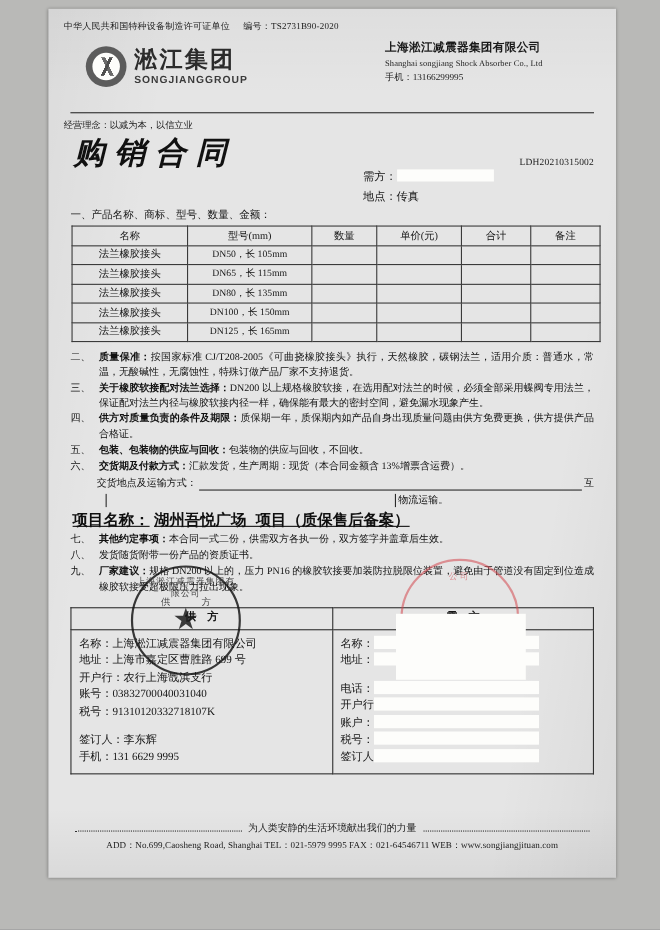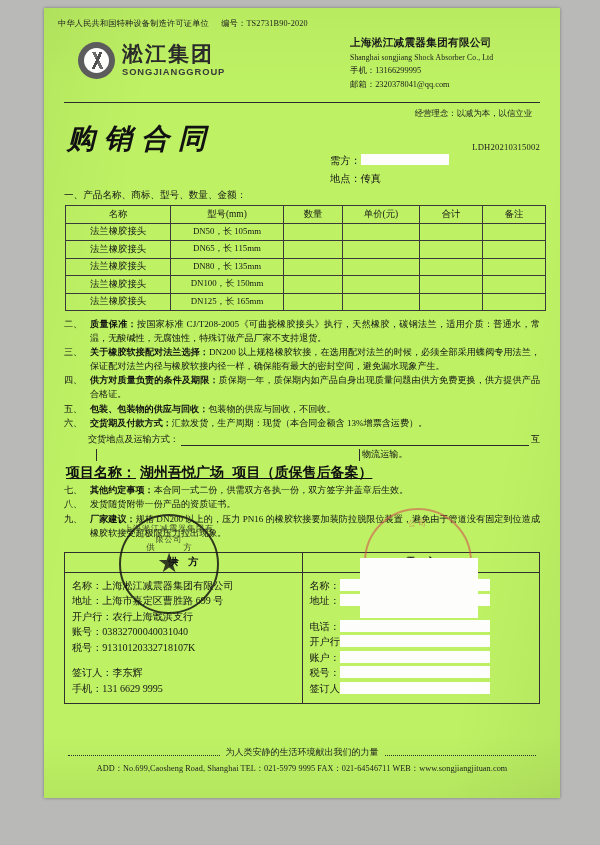--- a/index.html
+++ b/index.html
@@ -17,21 +17,21 @@
     background: #b9b9b7;
     overflow: hidden;
   }
   
   .sheet {
     position: absolute;
     left: 44px;
     top: 8px;
     width: 516px;
     height: 790px;
-    background: #bef264;
+    background: #e5e5e5;
     box-shadow: 0 0 3px rgba(0,0,0,.35);
   }
   .sheet:before {
     content: "";
     position: absolute;
     inset: 0;
     background:
       linear-gradient(100deg, rgba(0,0,0,.045) 0%, rgba(0,0,0,0) 18%, rgba(0,0,0,0) 82%, rgba(0,0,0,.05) 100%),
       linear-gradient(180deg, rgba(0,0,0,.03) 0%, rgba(0,0,0,0) 10%, rgba(0,0,0,0) 92%, rgba(0,0,0,.05) 100%);
     pointer-events: none;
@@ -129,21 +129,21 @@
     font-size: 8.4px;
     margin-bottom: 2.5px;
   }
   .rule {
     border-top: 1.1px solid #2c2c2c;
     margin: 2px 6px 0 6px;
   }
 
   
   .motto {
-    text-align: right;
+    text-align: left;
     font-size: 8.4px;
     color: #222;
     margin: 5px 14px 0 0;
   }
   .title-row {
     position: relative;
     height: 30px;
     margin-top: 1px;
   }
   .doc-title {
@@ -416,21 +416,20 @@
             </div>
           <div class="logo-text">
             <div class="logo-cn">淞江集团</div>
             <div class="logo-en">SONGJIANGGROUP</div>
           </div>
         </div>
         <div class="co-block">
           <div class="co-cn">上海淞江减震器集团有限公司</div>
           <div class="co-en">Shanghai songjiang Shock Absorber Co., Ltd</div>
           <div class="co-line"><span>手机：</span><span>13166299995</span></div>
-          <div class="co-line"><span>邮箱：</span><span>2320378041@qq.com</span></div>
         </div>
       </div>
       <div class="rule"></div>
 
       <div class="motto">经营理念：以减为本，以信立业</div>
       <div class="title-row">
         <div class="doc-title">购销合同</div>
         <div class="contract-no">LDH20210315002</div>
       </div>
 

